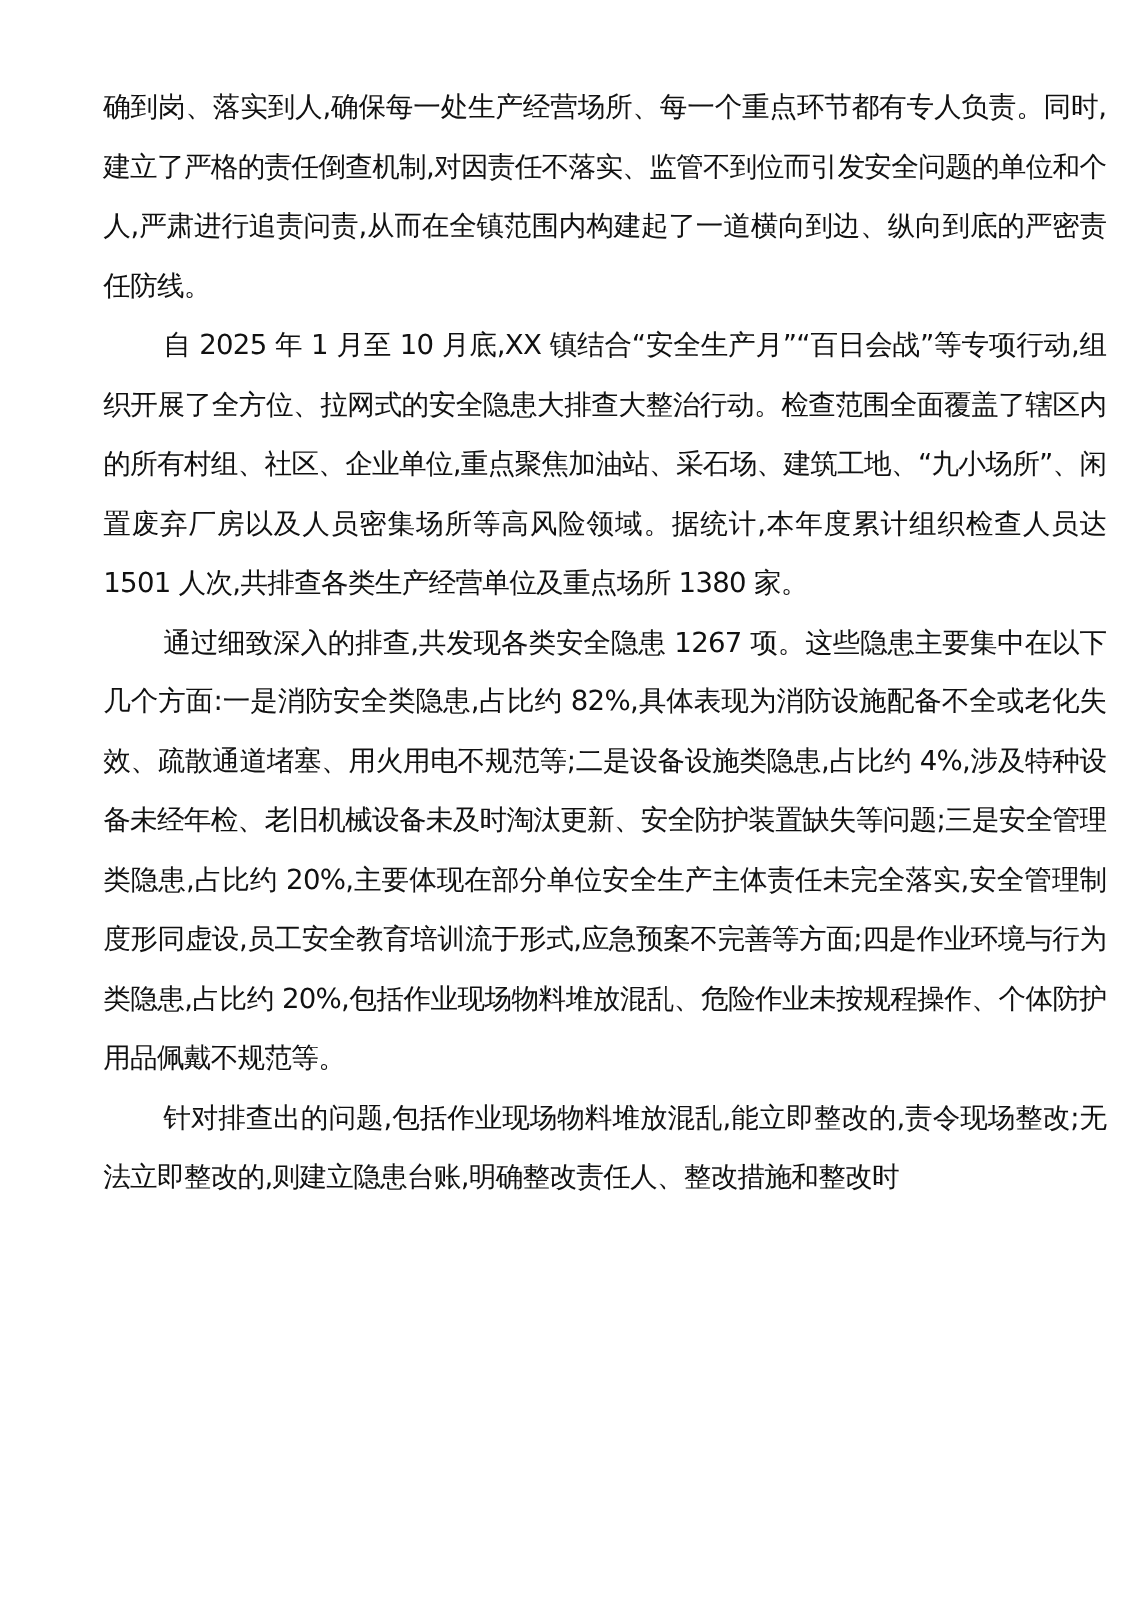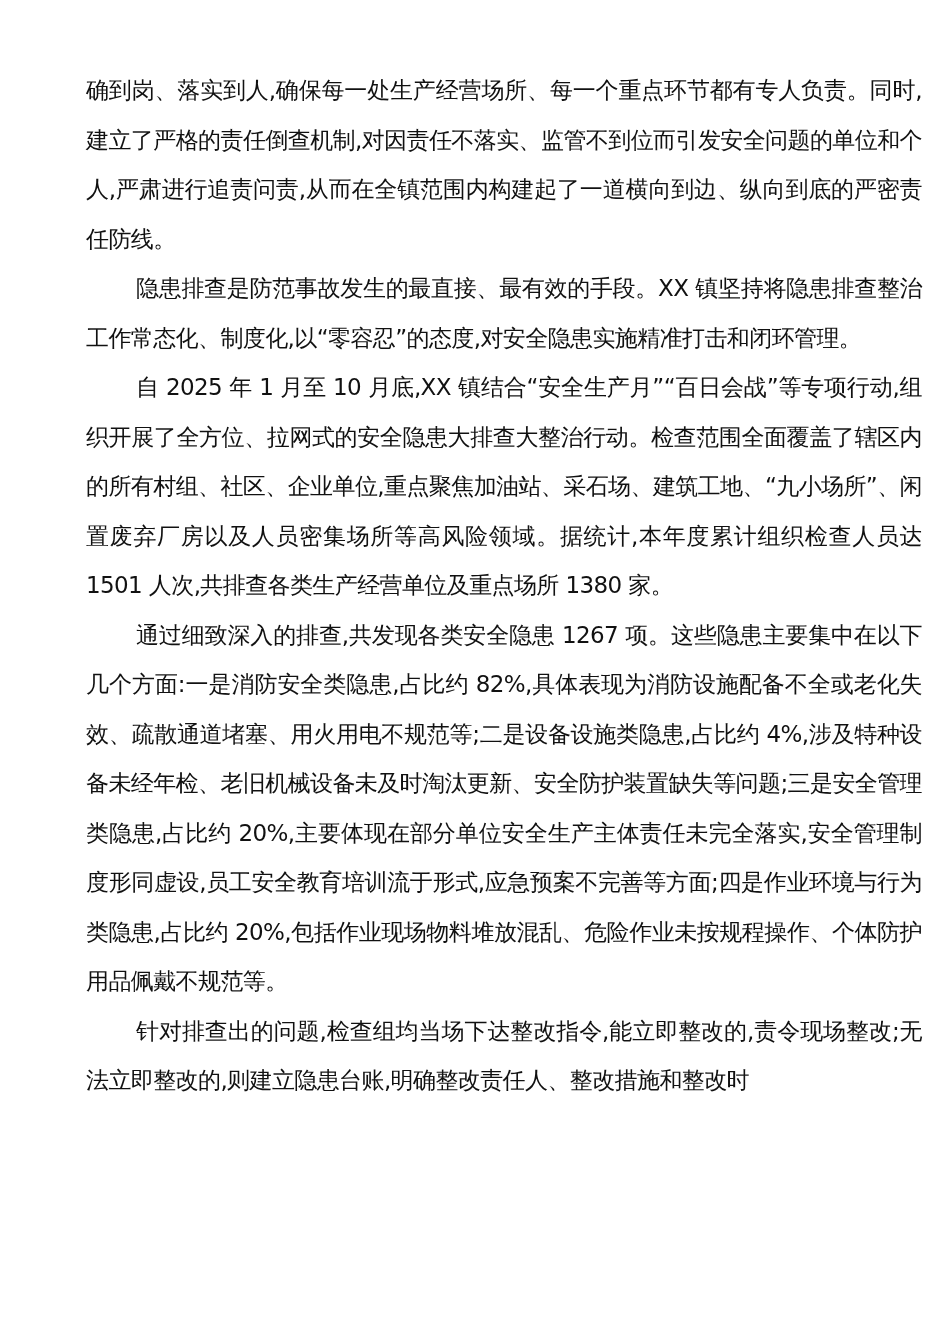--- a/index.html
+++ b/index.html
@@ -23,28 +23,25 @@
 </style>
 </head>
 <body>
 
 <div class="page">
   <p class="para">
     <span>确到岗、落实到人,确保每一处生产经营场所、每一个重点环节都有专人负责。同时,建立了严格的责任倒查机制,对因责任不落实、监管不到位而引发安全问题的单位和个人,严肃进行追责问责,从而在全镇范围内构建起了一道横向到边、纵向到底的严密责任防线。</span>
   </p>
 
 
-  <p class="para indent">
-    <span>隐患排查是防范事故发生的最直接、最有效的手段。XX 镇坚持将隐患排查整治工作常态化、制度化,以“零容忍”的态度,对安全隐患实施精准打击和闭环管理。</span>
-  </p>
 
   <p class="para indent">
     <span>自 2025 年 1 月至 10 月底,XX 镇结合“安全生产月”“百日会战”等专项行动,组织开展了全方位、拉网式的安全隐患大排查大整治行动。检查范围全面覆盖了辖区内的所有村组、社区、企业单位,重点聚焦加油站、采石场、建筑工地、“九小场所”、闲置废弃厂房以及人员密集场所等高风险领域。据统计,本年度累计组织检查人员达 1501 人次,共排查各类生产经营单位及重点场所 1380 家。</span>
   </p>
 
   <p class="para indent">
     <span>通过细致深入的排查,共发现各类安全隐患 1267 项。这些隐患主要集中在以下几个方面:</span><b>一是</b><span>消防安全类隐患,占比约 82%,具体表现为消防设施配备不全或老化失效、疏散通道堵塞、用火用电不规范等;</span><b>二是</b><span>设备设施类隐患,占比约 4%,涉及特种设备未经年检、老旧机械设备未及时淘汰更新、安全防护装置缺失等问题;</span><b>三是</b><span>安全管理类隐患,占比约 20%,主要体现在部分单位安全生产主体责任未完全落实,安全管理制度形同虚设,员工安全教育培训流于形式,应急预案不完善等方面;</span><b>四是</b><span>作业环境与行为类隐患,占比约 20%,包括作业现场物料堆放混乱、危险作业未按规程操作、个体防护用品佩戴不规范等。</span>
   </p>
 
   <p class="para indent">
-    <span>针对排查出的问题,检查组均当场下达整改指令,能立即整改的,责令现场整改;无法立即整改的,则建立隐患台账,明确整改责任人、整改措施和整改时</span>
+    <span>针对排查出的问题,包括作业现场物料堆放混乱,能立即整改的,责令现场整改;无法立即整改的,则建立隐患台账,明确整改责任人、整改措施和整改时</span>
   </p>
 </div>
 
 </body></html>

